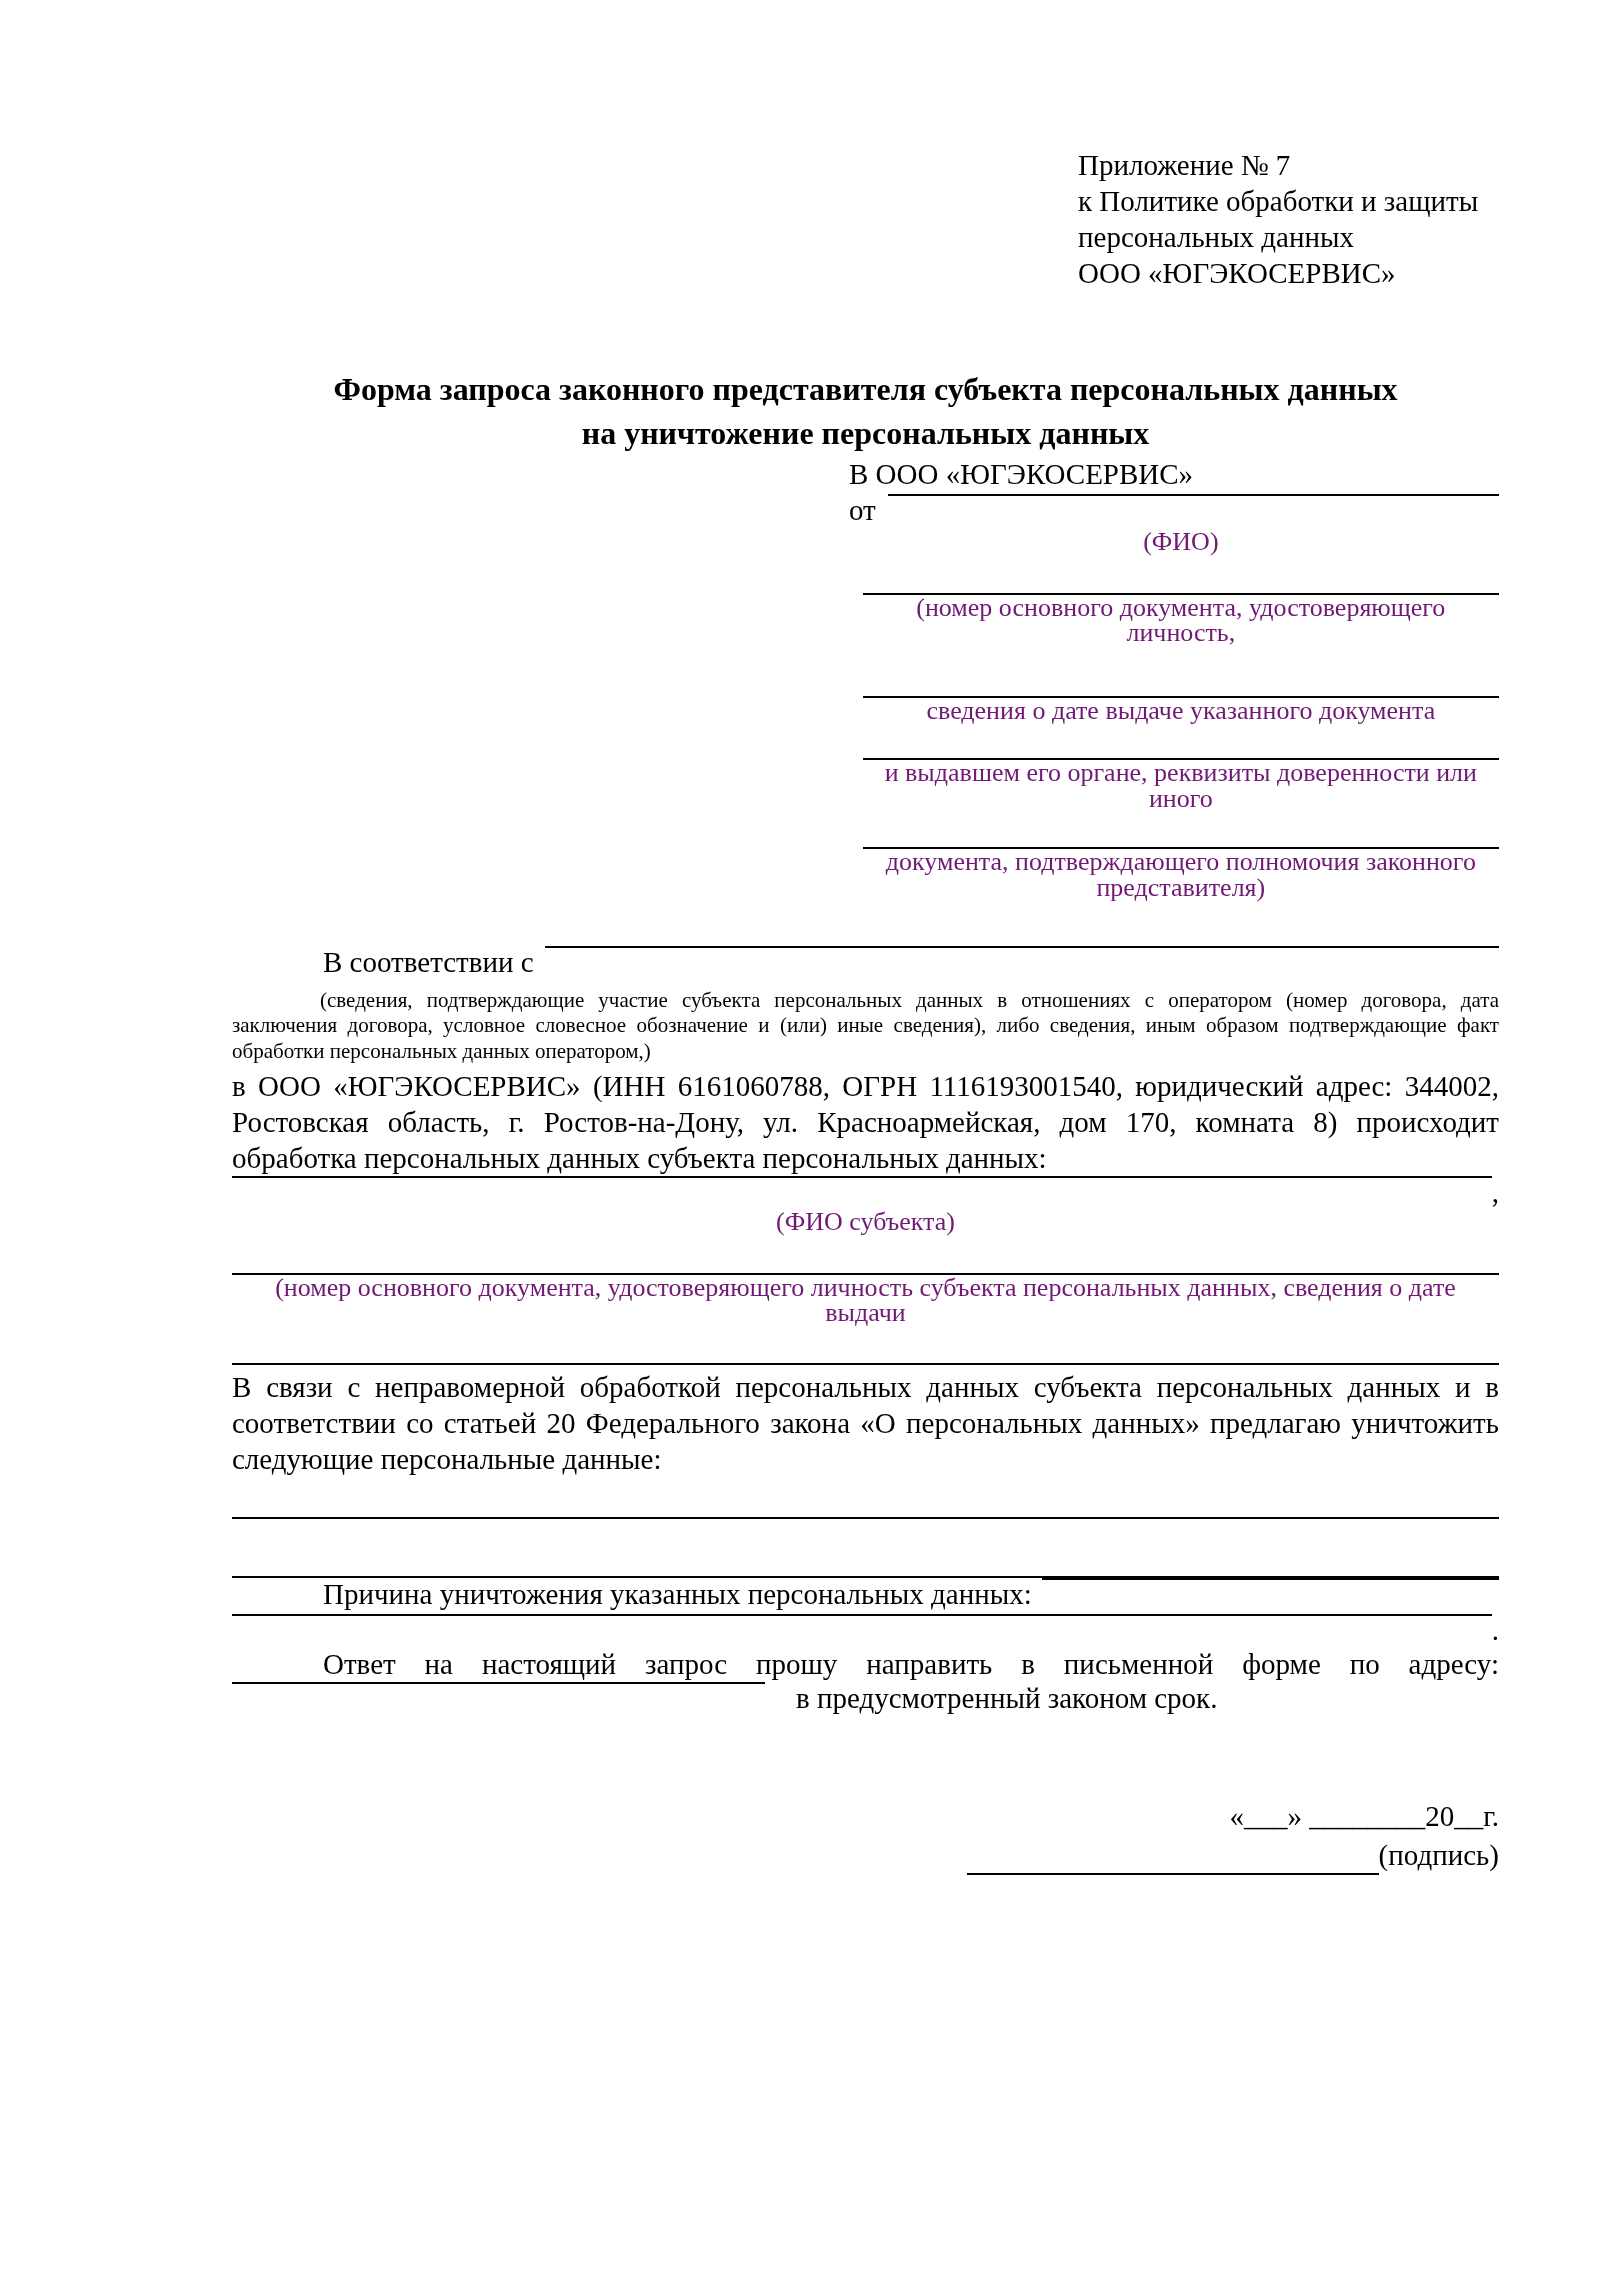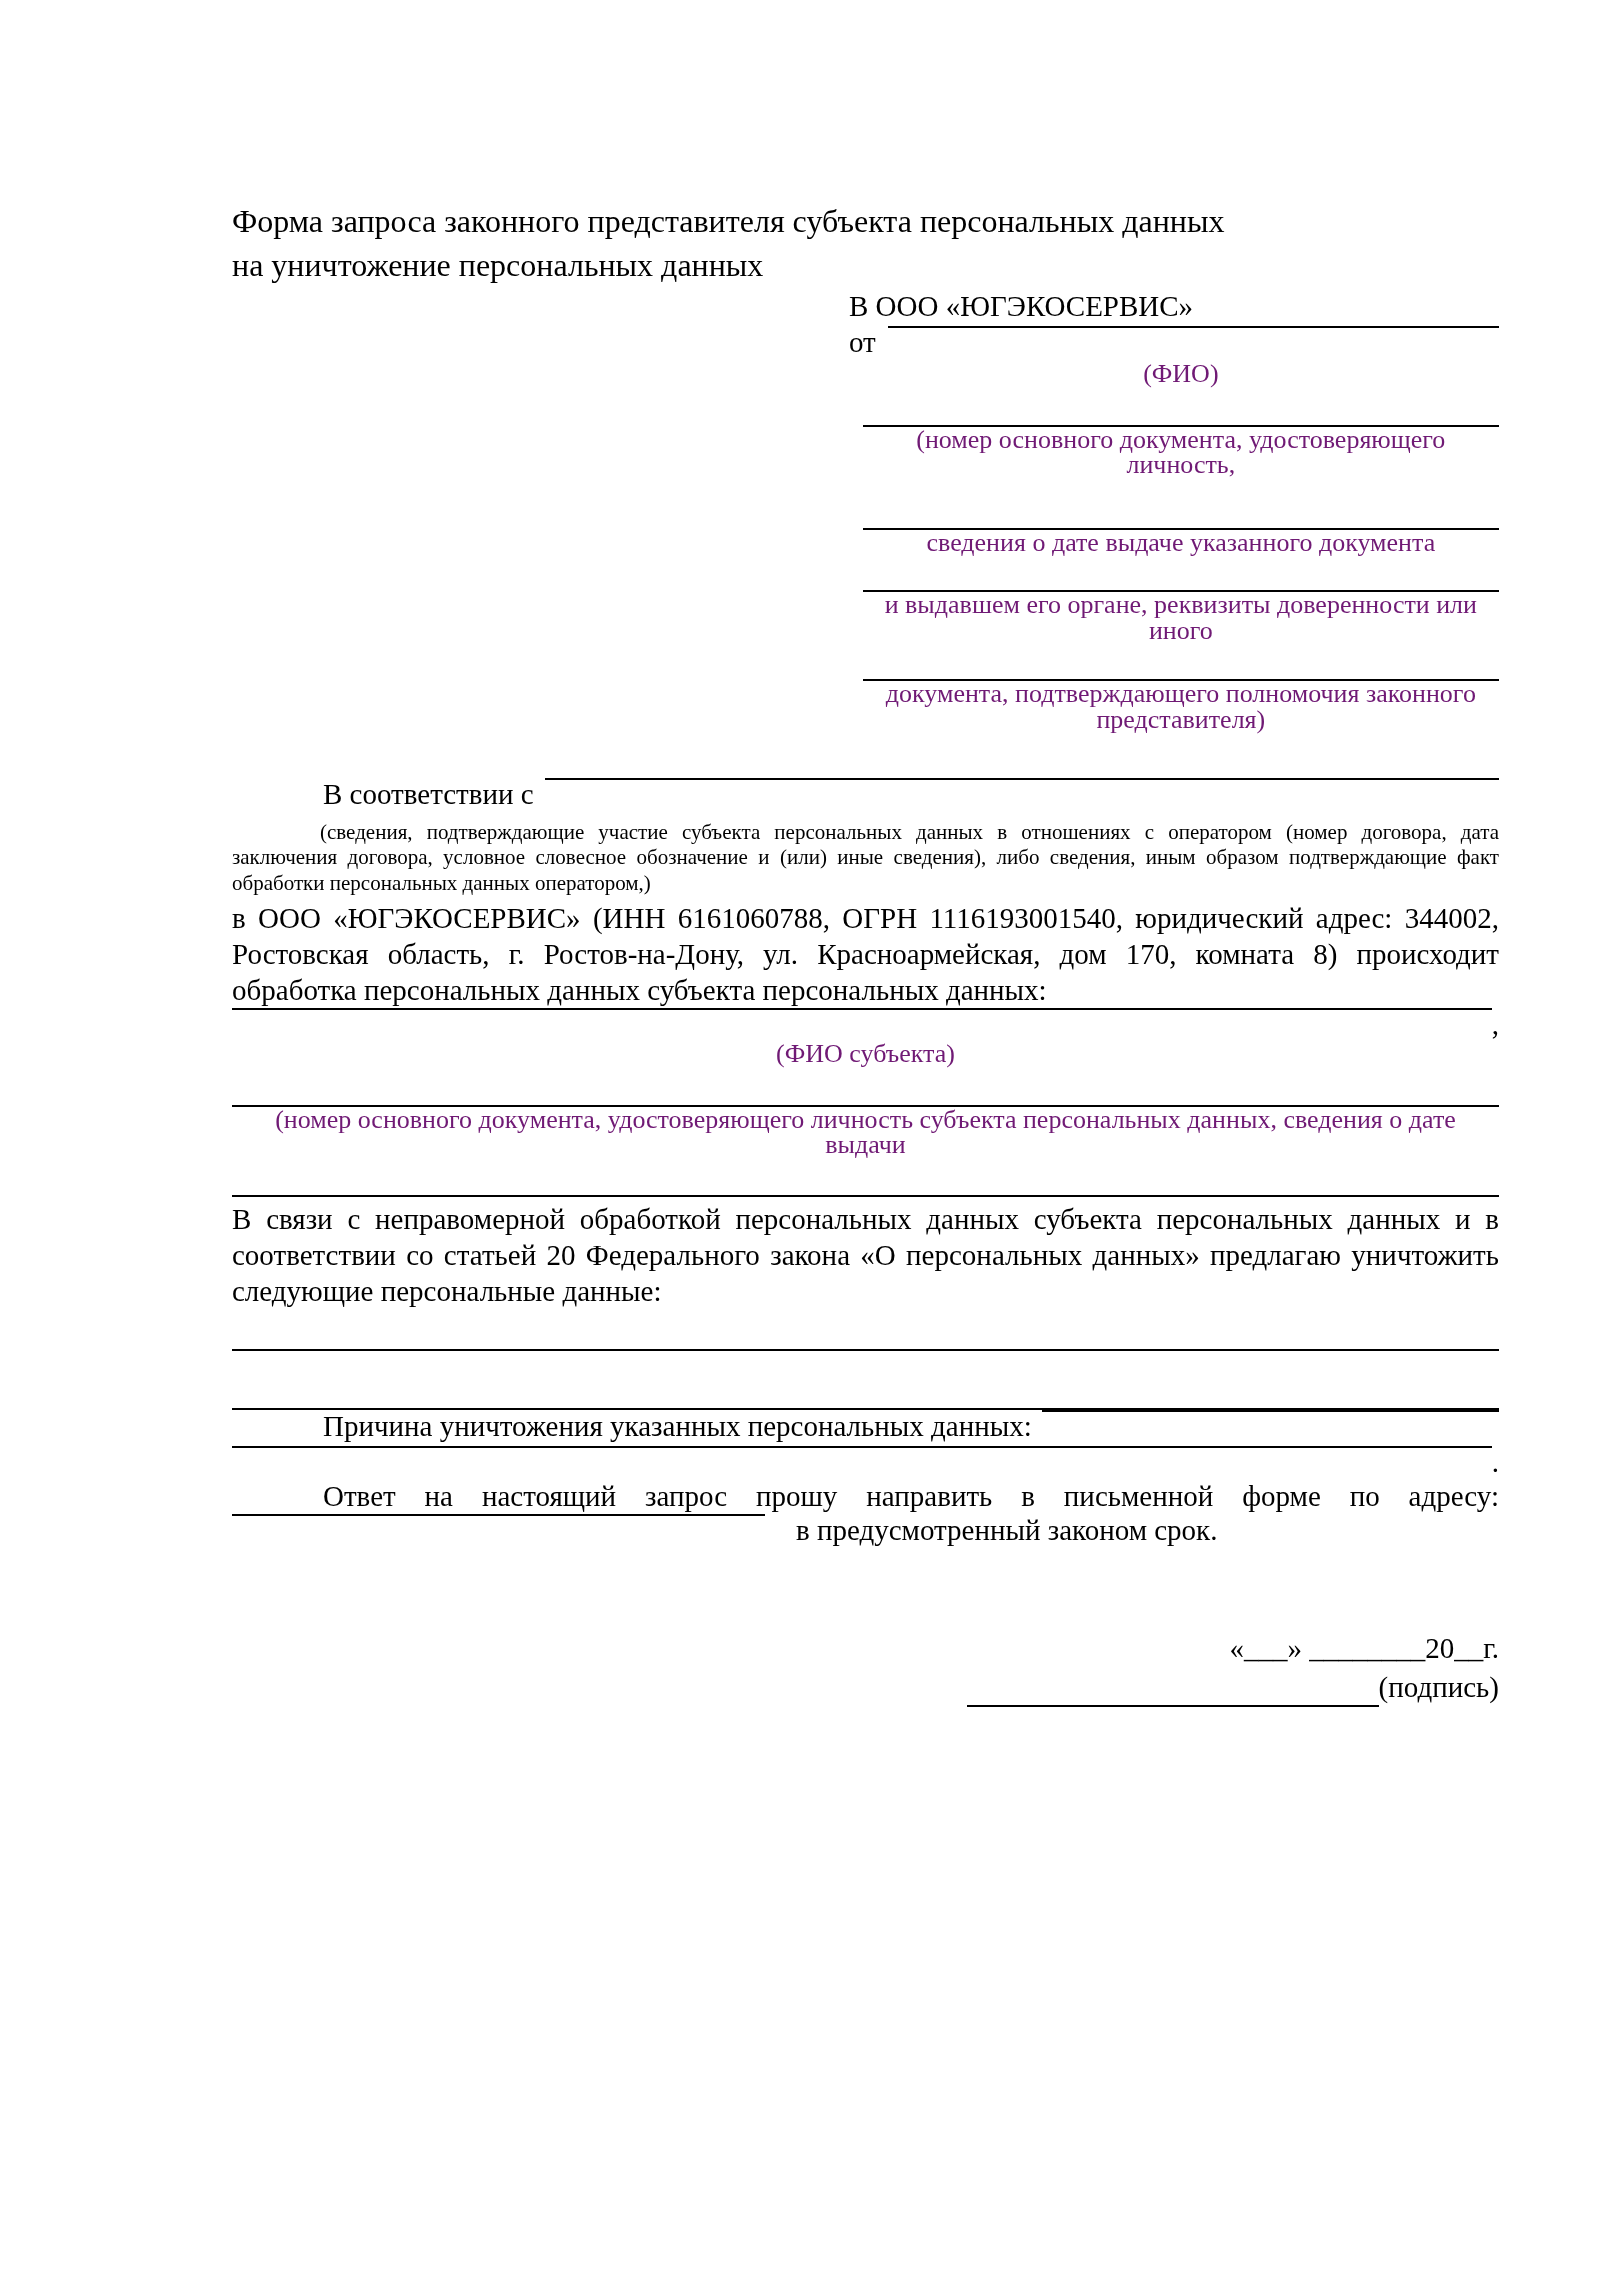--- a/index.html
+++ b/index.html
@@ -10,21 +10,21 @@
     font-family:"Liberation Serif","DejaVu Serif",serif;
     font-size:29px;
     overflow:hidden;
   }
   .content{position:absolute;left:232px;top:147px;width:1267px;}
 
   
   .header-block{margin-left:846px;line-height:36px;}
 
   
-  .title{margin-top:52px;text-align:left;font-weight:normal;font-size:32px;line-height:44px;}
+  .title{margin-top:76px;text-align:center;font-weight:bold;font-size:32px;line-height:44px;}
 
   
   .addr{margin-left:617px;width:650px;}
   .addr-to{line-height:39px;}
   .flexrow{display:flex;align-items:flex-start;}
   .fill{flex:1;border-bottom:2px solid #000;}
   .from-row{height:35px;}
   .from-row .fill{margin-left:11.8px;}
   .cap{font-size:26px;line-height:25.5px;text-align:center;color:#701a75;}
   .addr .uline{margin-left:13.7px;border-bottom:2px solid #000;}
@@ -55,20 +55,26 @@
   .footer{margin-top:78px;display:flex;justify-content:center;align-items:flex-end;line-height:39px;flex-direction:column;}
   .sig-group{display:flex;align-items:flex-end;}
   .sig-line{width:412px;border-bottom:2px solid #000;height:35px;}
 </style>
 </head>
 <body>
 
 <div class="page">
   <div class="content">
 
+    <div class="header-block">
+      <div>Приложение № 7</div>
+      <div>к Политике обработки и защиты</div>
+      <div>персональных данных</div>
+      <div>ООО «ЮГЭКОСЕРВИС»</div>
+    </div>
 
     <div class="title">
       <div>Форма запроса законного представителя субъекта персональных данных</div>
       <div>на уничтожение персональных данных</div>
     </div>
 
     <div class="addr">
       <div class="addr-to">В ООО «ЮГЭКОСЕРВИС»</div>
 
       <div class="flexrow from-row">

